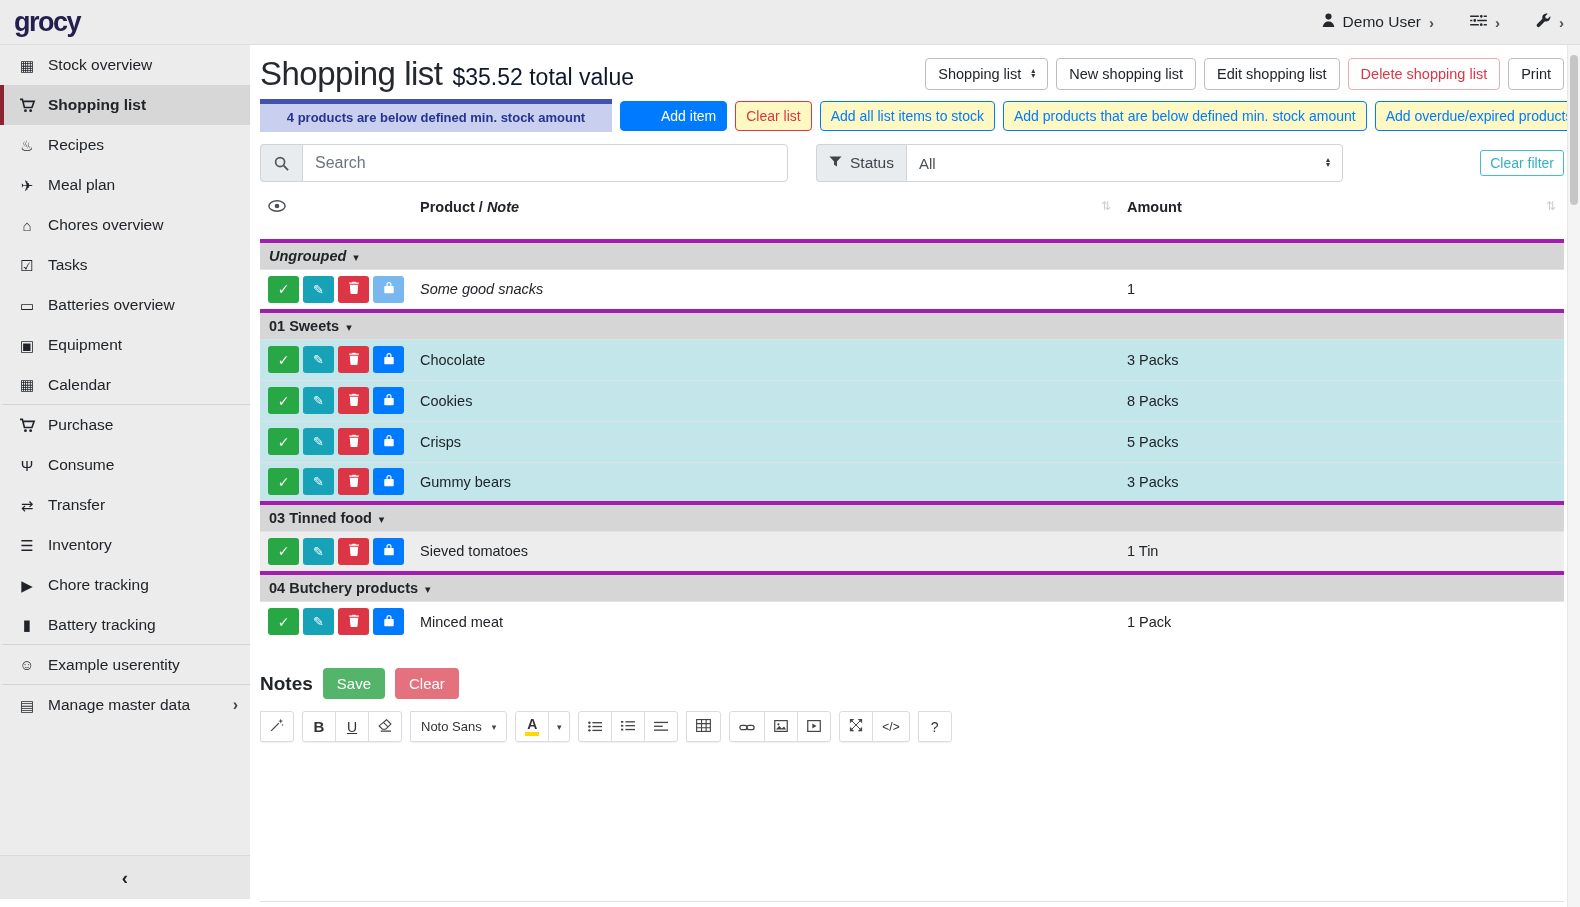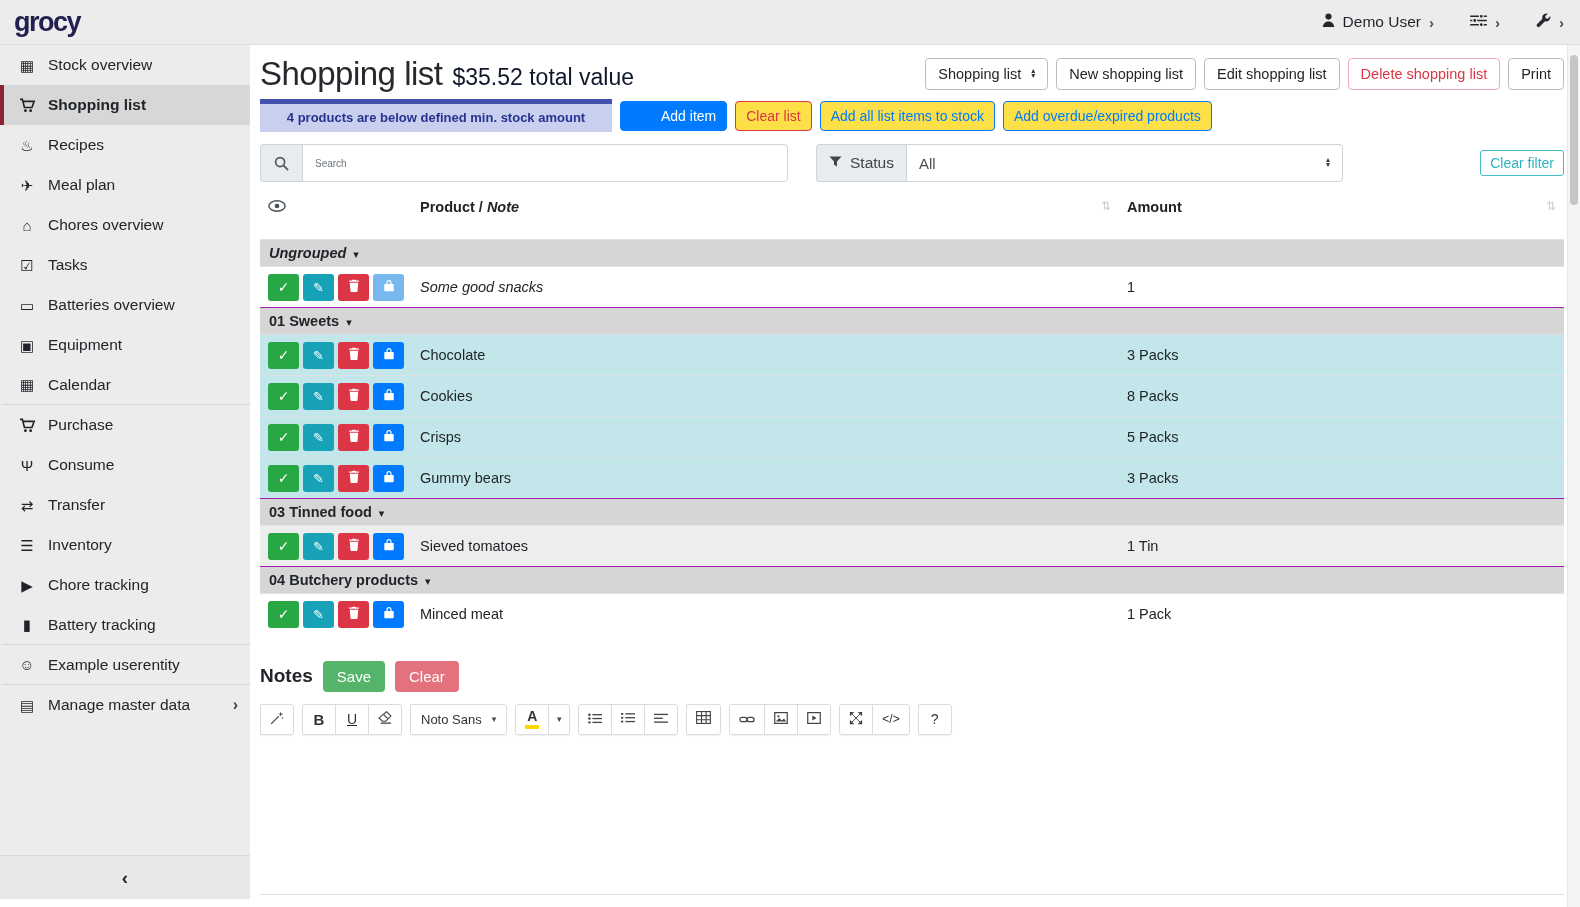--- a/index.html
+++ b/index.html
@@ -42,50 +42,50 @@
   .head-buttons { margin-left:auto; display:flex; gap:8px; align-items:center; padding-top:3px; }
   .hbtn { background:#fff; border:1px solid #b9bec4; border-radius:4px; padding:7px 12px;
     font-size:14.5px; color:#212529; display:flex; align-items:center; gap:10px; white-space:nowrap; }
   .hbtn.delete { color:#dc3545; border-color:#eeaab2; }
   .carets { display:flex; flex-direction:column; line-height:.62; font-size:8px; color:#33383d; }
 
   .alert-row { display:flex; align-items:center; gap:8px; margin-top:4px; }
   .minstock-alert { width:352px; flex:none; position:relative; background:#c9cfee; color:#273390;
     font-weight:700; font-size:13px; text-align:center; padding:11px 4px 7px; cursor:pointer; }
   .minstock-alert::before { content:""; position:absolute; top:0; left:0; right:0; height:5px; background:#4352ae; }
-  .abtn { border-radius:4px; padding:6px 10px; font-size:14px; border:1px solid; white-space:nowrap; background:#fde047; }
+  .abtn { border-radius:4px; padding:6px 10px; font-size:14px; border:1px solid; white-space:nowrap; background:#fef9c3; }
   .abtn.primary { background:#007bff; border-color:#007bff; color:#fff;padding-left:40px; }
   .abtn.outline-danger { border-color:#dc3545; color:#dc3545; }
   .abtn.outline-primary { border-color:#007bff; color:#007bff; }
 
   
   .filter-row { display:flex; margin-top:12px; align-items:center; }
   .search-group { display:flex; width:528px; height:38px; }
   .input-prefix { width:42px; flex:none; background:#e9ecef; border:1px solid #ced4da; border-right:0;
     border-radius:4px 0 0 4px; display:flex; align-items:center; justify-content:center; }
   .search-input { flex:1; border:1px solid #ced4da; border-radius:0 4px 4px 0; padding:0 12px;
-    font-size:10px; color:#495057; outline:none; font-family:inherit; }
+    font-size:16px; color:#495057; outline:none; font-family:inherit; }
   .search-input::placeholder { color:#6c757d; }
   .status-group { display:flex; width:527px; height:38px; margin-left:28px; }
   .status-prefix { display:flex; align-items:center; gap:8px; padding:0 12px; background:#e9ecef;
     border:1px solid #ced4da; border-right:0; border-radius:4px 0 0 4px; font-size:15.5px; color:#3f454b; }
   .status-select { flex:1; border:1px solid #ced4da; border-radius:0 4px 4px 0; background:#fff;
     display:flex; align-items:center; justify-content:space-between; padding:0 12px; font-size:15px;
     color:#495057; cursor:pointer; }
   .clear-filter { margin-left:auto; background:#fff; border:1px solid #45bcc8; color:#2fb3c1;
     font-size:14px; padding:4px 9px; border-radius:3px; }
 
   
   table { width:100%; border-collapse:collapse; margin-top:12px; }
   th { font-size:14.5px; font-weight:700; text-align:left; padding:5px 8px 24px; border-bottom:1px solid #dee2e6; }
   th.actions-col { width:148px; }
   th.amount-col { width:445px; }
   .note-col-italic { font-style:italic; }
   .sort-icon { float:right; color:#c8cdd2; font-size:12px; font-weight:400; }
-  tr.group td { background:#d6d6d6; font-weight:700; font-size:14.5px; padding:5px 9px; border-top:1px solid #a21caf; cursor:pointer; }
+  tr.group td { background:#d6d6d6; font-weight:700; font-size:14.5px; padding:5px 9px; border-top:4px solid #a21caf; cursor:pointer; }
   tr.group.italic .gname { font-style:italic; }
   .caret-down { font-size:11px; margin-left:7px; }
   tr.item td { border-top:1px solid #dee2e6; padding:5px 8px; height:41px; font-size:14.5px; vertical-align:middle; }
   tr.item.info td { background:#c2e6ea; }
   tr.item.shaded td { background:#ededed; }
   .row-actions { display:flex; gap:4px; }
   .rbtn { width:31px; height:27px; border-radius:3px; display:flex; align-items:center; justify-content:center;
     color:#fff; border:none; padding:0; }
   .rbtn.check { background:#28a745; font-size:14px; font-weight:700; }
   .rbtn.edit { background:#17a2b8; font-size:13px; }
@@ -260,20 +260,21 @@
       <button class="hbtn delete">Delete shopping list</button>
       <button class="hbtn">Print</button>
     </div>
   </div>
 
   <div class="alert-row">
     <div class="minstock-alert">4 products are below defined min. stock amount</div>
     <button class="abtn primary">Add item</button>
     <button class="abtn outline-danger">Clear list</button>
     <button class="abtn outline-primary">Add all list items to stock</button>
+    <button class="abtn outline-primary">Add products that are below defined min. stock amount</button>
     <button class="abtn outline-primary">Add overdue/expired products</button>
   </div>
 
   <div class="filter-row">
     <div class="search-group">
       <span class="input-prefix">
           <svg viewBox="0 0 16 16" width="15" height="15">
             <circle cx="6.5" cy="6.5" r="4.8" fill="none" stroke="#50565c" stroke-width="1.8"></circle>
             <path d="M10.3 10.3L15 15" stroke="#50565c" stroke-width="2"></path>
           </svg>

